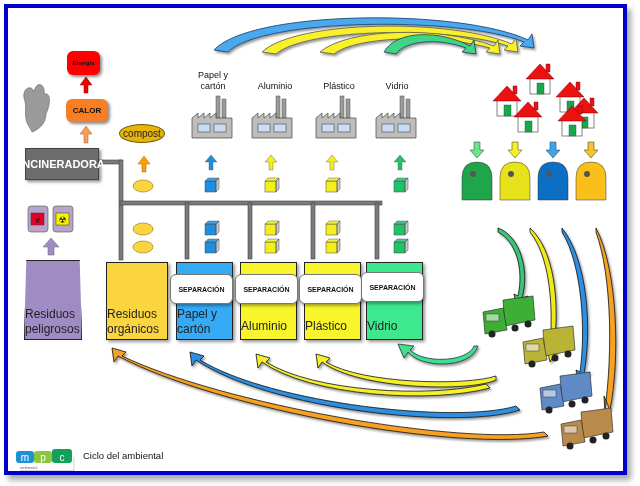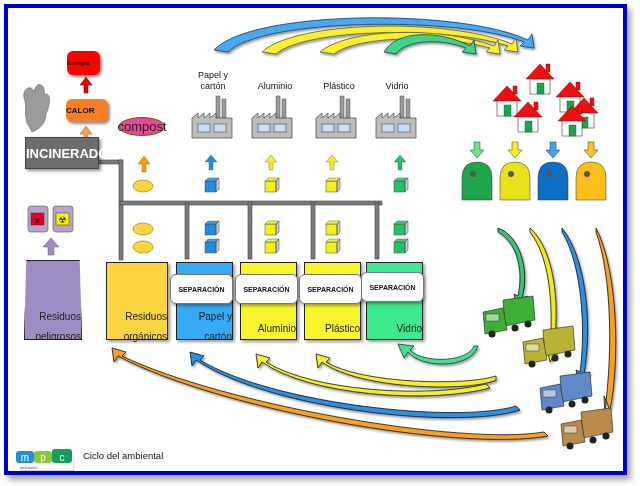--- a/index.html
+++ b/index.html
@@ -1,26 +1,26 @@
 <!DOCTYPE html>
 <html><head>
 <meta charset="utf-8">
 <style>
   html, body { margin: 0; padding: 0; background: #ffffff; }
   body { width: 640px; height: 486px; position: relative; overflow: hidden; font-family: "Liberation Sans", sans-serif; }
   .frame { position: absolute; left: 4px; top: 4px; width: 615px; height: 463px; border: 4px solid #0000cc; background: #fff; box-shadow: 4px 5px 6px rgba(0,0,0,0.35); }
   svg.diagram { position: absolute; left: 0; top: 0; width: 640px; height: 486px; }
   .lbl { position: absolute; text-align: center; font-size: 9px; color: #111; line-height: 11px; }
-  .box { position: absolute; display: flex; align-items: center; justify-content: flex-start; font-weight: bold; border-radius: 5px; box-shadow: 2px 2px 3px rgba(0,0,0,0.45); }
+  .box { position: absolute; display: flex; align-items: center; justify-content: center; font-weight: bold; border-radius: 5px; box-shadow: 2px 2px 3px rgba(0,0,0,0.45); }
   .energia { left: 67px; top: 51px; width: 33px; height: 24px; background: #ff0000; font-size: 6px; color: #111; border-radius: 6px; }
   .calor { left: 66px; top: 99px; width: 42px; height: 23px; background: #f77e22; font-size: 8px; color: #111; border-radius: 6px; }
-  .incin { left: 25px; top: 137px; width: 72px; height: 30px; background: #6d6d6d; color: #fff; font-size: 13px; border-radius: 0; border: 1px solid #444; }
-  .compost { position: absolute; left: 119px; top: 117px; width: 44px; height: 17px; border-radius: 50%; background: #ec4899; border: 1px solid #6b5a00; font-size: 13px; display: flex; align-items: center; justify-content: center; color: #222; }
+  .incin { left: 25px; top: 148px; width: 72px; height: 30px; background: #6d6d6d; color: #fff; font-size: 11px; border-radius: 0; border: 1px solid #444; }
+  .compost { position: absolute; left: 119px; top: 124px; width: 44px; height: 17px; border-radius: 50%; background: #eab308; border: 1px solid #6b5a00; font-size: 10px; display: flex; align-items: center; justify-content: center; color: #222; }
   .bag { position: absolute; border: 1px solid #222; box-shadow: 2px 2px 3px rgba(0,0,0,0.4); }
-  .bag-text { position: absolute; left: 0; right: 0; text-align: right; font-size: 10px; line-height: 20px; color: #222; }
+  .bag-text { position: absolute; left: 0; right: 0; text-align: left; font-size: 12px; line-height: 15px; color: #222; }
   .sep { position: absolute; width: 61px; height: 28px; background: #fff; border: 1px solid #777; border-radius: 6px; display: flex; align-items: center; justify-content: center; font-size: 7px; font-weight: bold; color: #111; box-shadow: 1px 2px 3px rgba(0,0,0,0.35); }
   .footer-title { position: absolute; left: 83px; top: 450px; font-size: 9.5px; color: #111; }
   .logo { position: absolute; left: 16px; top: 449px; width: 60px; height: 22px; }
 </style>
 </head>
 <body>
 
 <div class="frame"></div>
 
 <svg class="diagram" viewBox="0 0 640 486">

